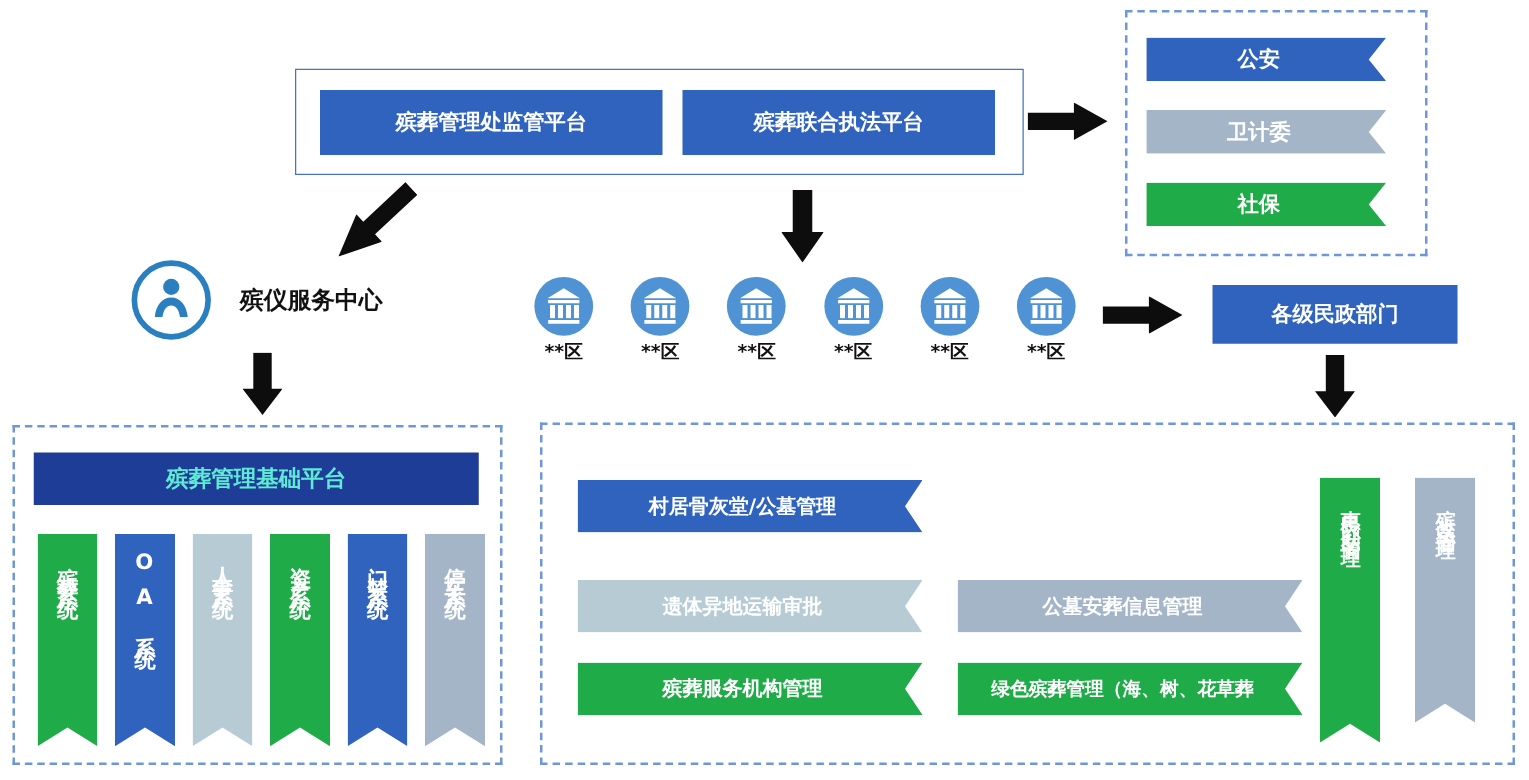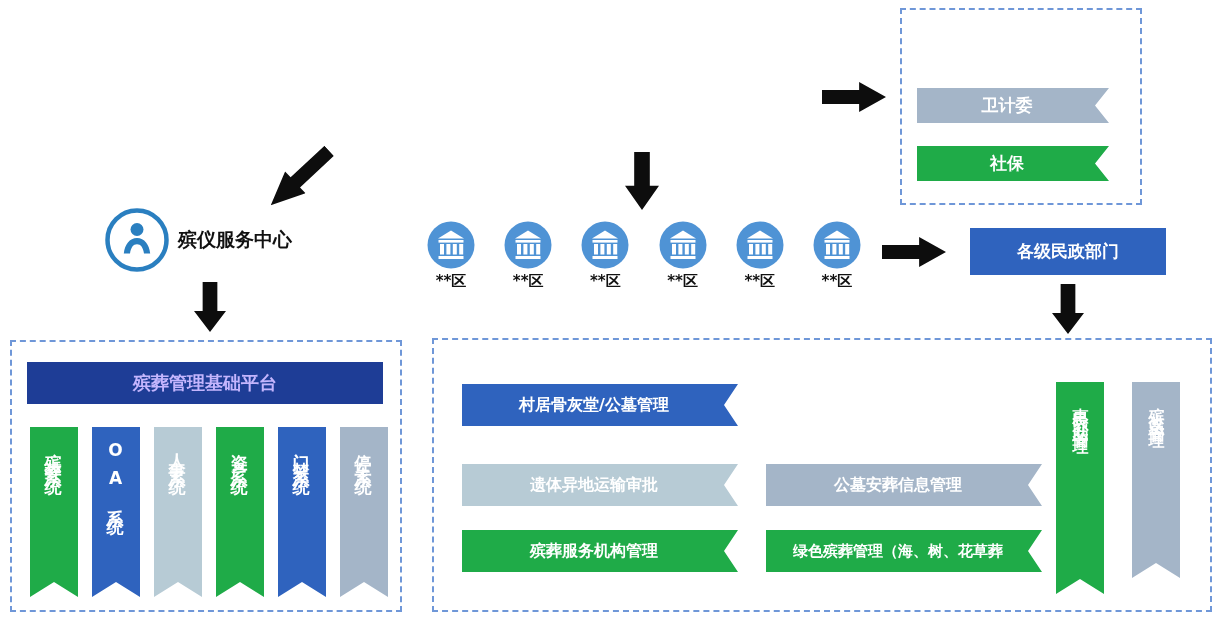--- a/index.html
+++ b/index.html
@@ -74,63 +74,68 @@
     color: #fff; font-weight: bold; font-size: 17px;
     letter-spacing: 8px;
     padding-top: 13px;
   }
   .biz-box .v-text { font-size: 16px; letter-spacing: 6px; }
 
   
   .base-header {
     position: absolute; left: 15px; top: 20px; width: 356px; height: 42px;
     display: flex; align-items: center; justify-content: center;
-    color: #c4b5fd; font-weight: bold; font-size: 18px;
+    color: #5eead4; font-weight: bold; font-size: 18px;
   }
 
   
   .arrow { position: absolute; background: #0d0d0d; }
   .arrow-right {
     clip-path: polygon(0 27%, 58% 27%, 58% 0, 100% 50%, 58% 100%, 58% 73%, 0 73%);
   }
   .arrow-down {
     clip-path: polygon(27% 0, 73% 0, 73% 58%, 100% 58%, 50% 100%, 0 58%, 27% 58%);
   }
 
   
   .service-center {
     position: absolute; left: 104px; top: 206px; height: 68px;
-    display: flex; align-items: center; gap: 8px;
+    display: flex; align-items: center; gap: 22px;
   }
   .sc-icon { width: 66px; height: 66px; display: block; }
   .sc-label { font-size: 19px; font-weight: bold; color: #111; white-space: nowrap; }
 
   
   .districts {
     position: absolute; left: 420px; top: 221px; width: 448px;
     display: flex; justify-content: space-between;
   }
   .district { display: flex; flex-direction: column; align-items: center; width: 62px; }
   .b-icon { width: 48px; height: 48px; display: block; }
   .d-label { margin-top: 3px; font-size: 15px; font-weight: bold; color: #111; white-space: nowrap; }
 </style>
 </head>
 <body>
 
 <div class="canvas">
 
+  <div class="group-box solid-box platform-box">
+    <div class="node c-blue" style="left:19px; width:274px;">殡葬管理处监管平台</div>
+    <div class="node c-blue" style="left:309px; width:250px;">殡葬联合执法平台</div>
+  </div>
 
   <div class="arrow arrow-right" style="left:822px; top:82px; width:64px; height:30px;"></div>
   <div class="arrow arrow-right" style="left:260px; top:163px; width:80px; height:30px; transform:rotate(137deg);"></div>
   <div class="arrow arrow-down" style="left:625px; top:152px; width:34px; height:58px;"></div>
   <div class="arrow arrow-right" style="left:882px; top:237px; width:64px; height:30px;"></div>
   <div class="arrow arrow-down" style="left:194px; top:282px; width:32px; height:50px;"></div>
   <div class="arrow arrow-down" style="left:1052px; top:284px; width:32px; height:50px;"></div>
 
   <div class="group-box dashed-box dept-box">
+    <div class="h-ribbon c-blue" style="top:20px;">公安</div>
     <div class="h-ribbon c-gray" style="top:78px;">卫计委</div>
     <div class="h-ribbon c-green" style="top:136px;">社保</div>
   </div>
 
   <div class="service-center">
     <span class="sc-icon">
       <svg viewBox="0 0 66 66" width="66" height="66" aria-hidden="true">
         <circle cx="33" cy="33" r="29.5" fill="none" stroke="#2a7fc0" stroke-width="4.5"></circle>
         <circle cx="33" cy="22.5" r="6.5" fill="#2a7fc0"></circle>
         <path d="M33 31 C25.5 31 20.8 37.5 19.8 46.5 L26 46.5 C27 40.5 29.2 37.3 33 37.3 C36.8 37.3 39 40.5 40 46.5 L46.2 46.5 C45.2 37.5 40.5 31 33 31 Z" fill="#2a7fc0"></path>

